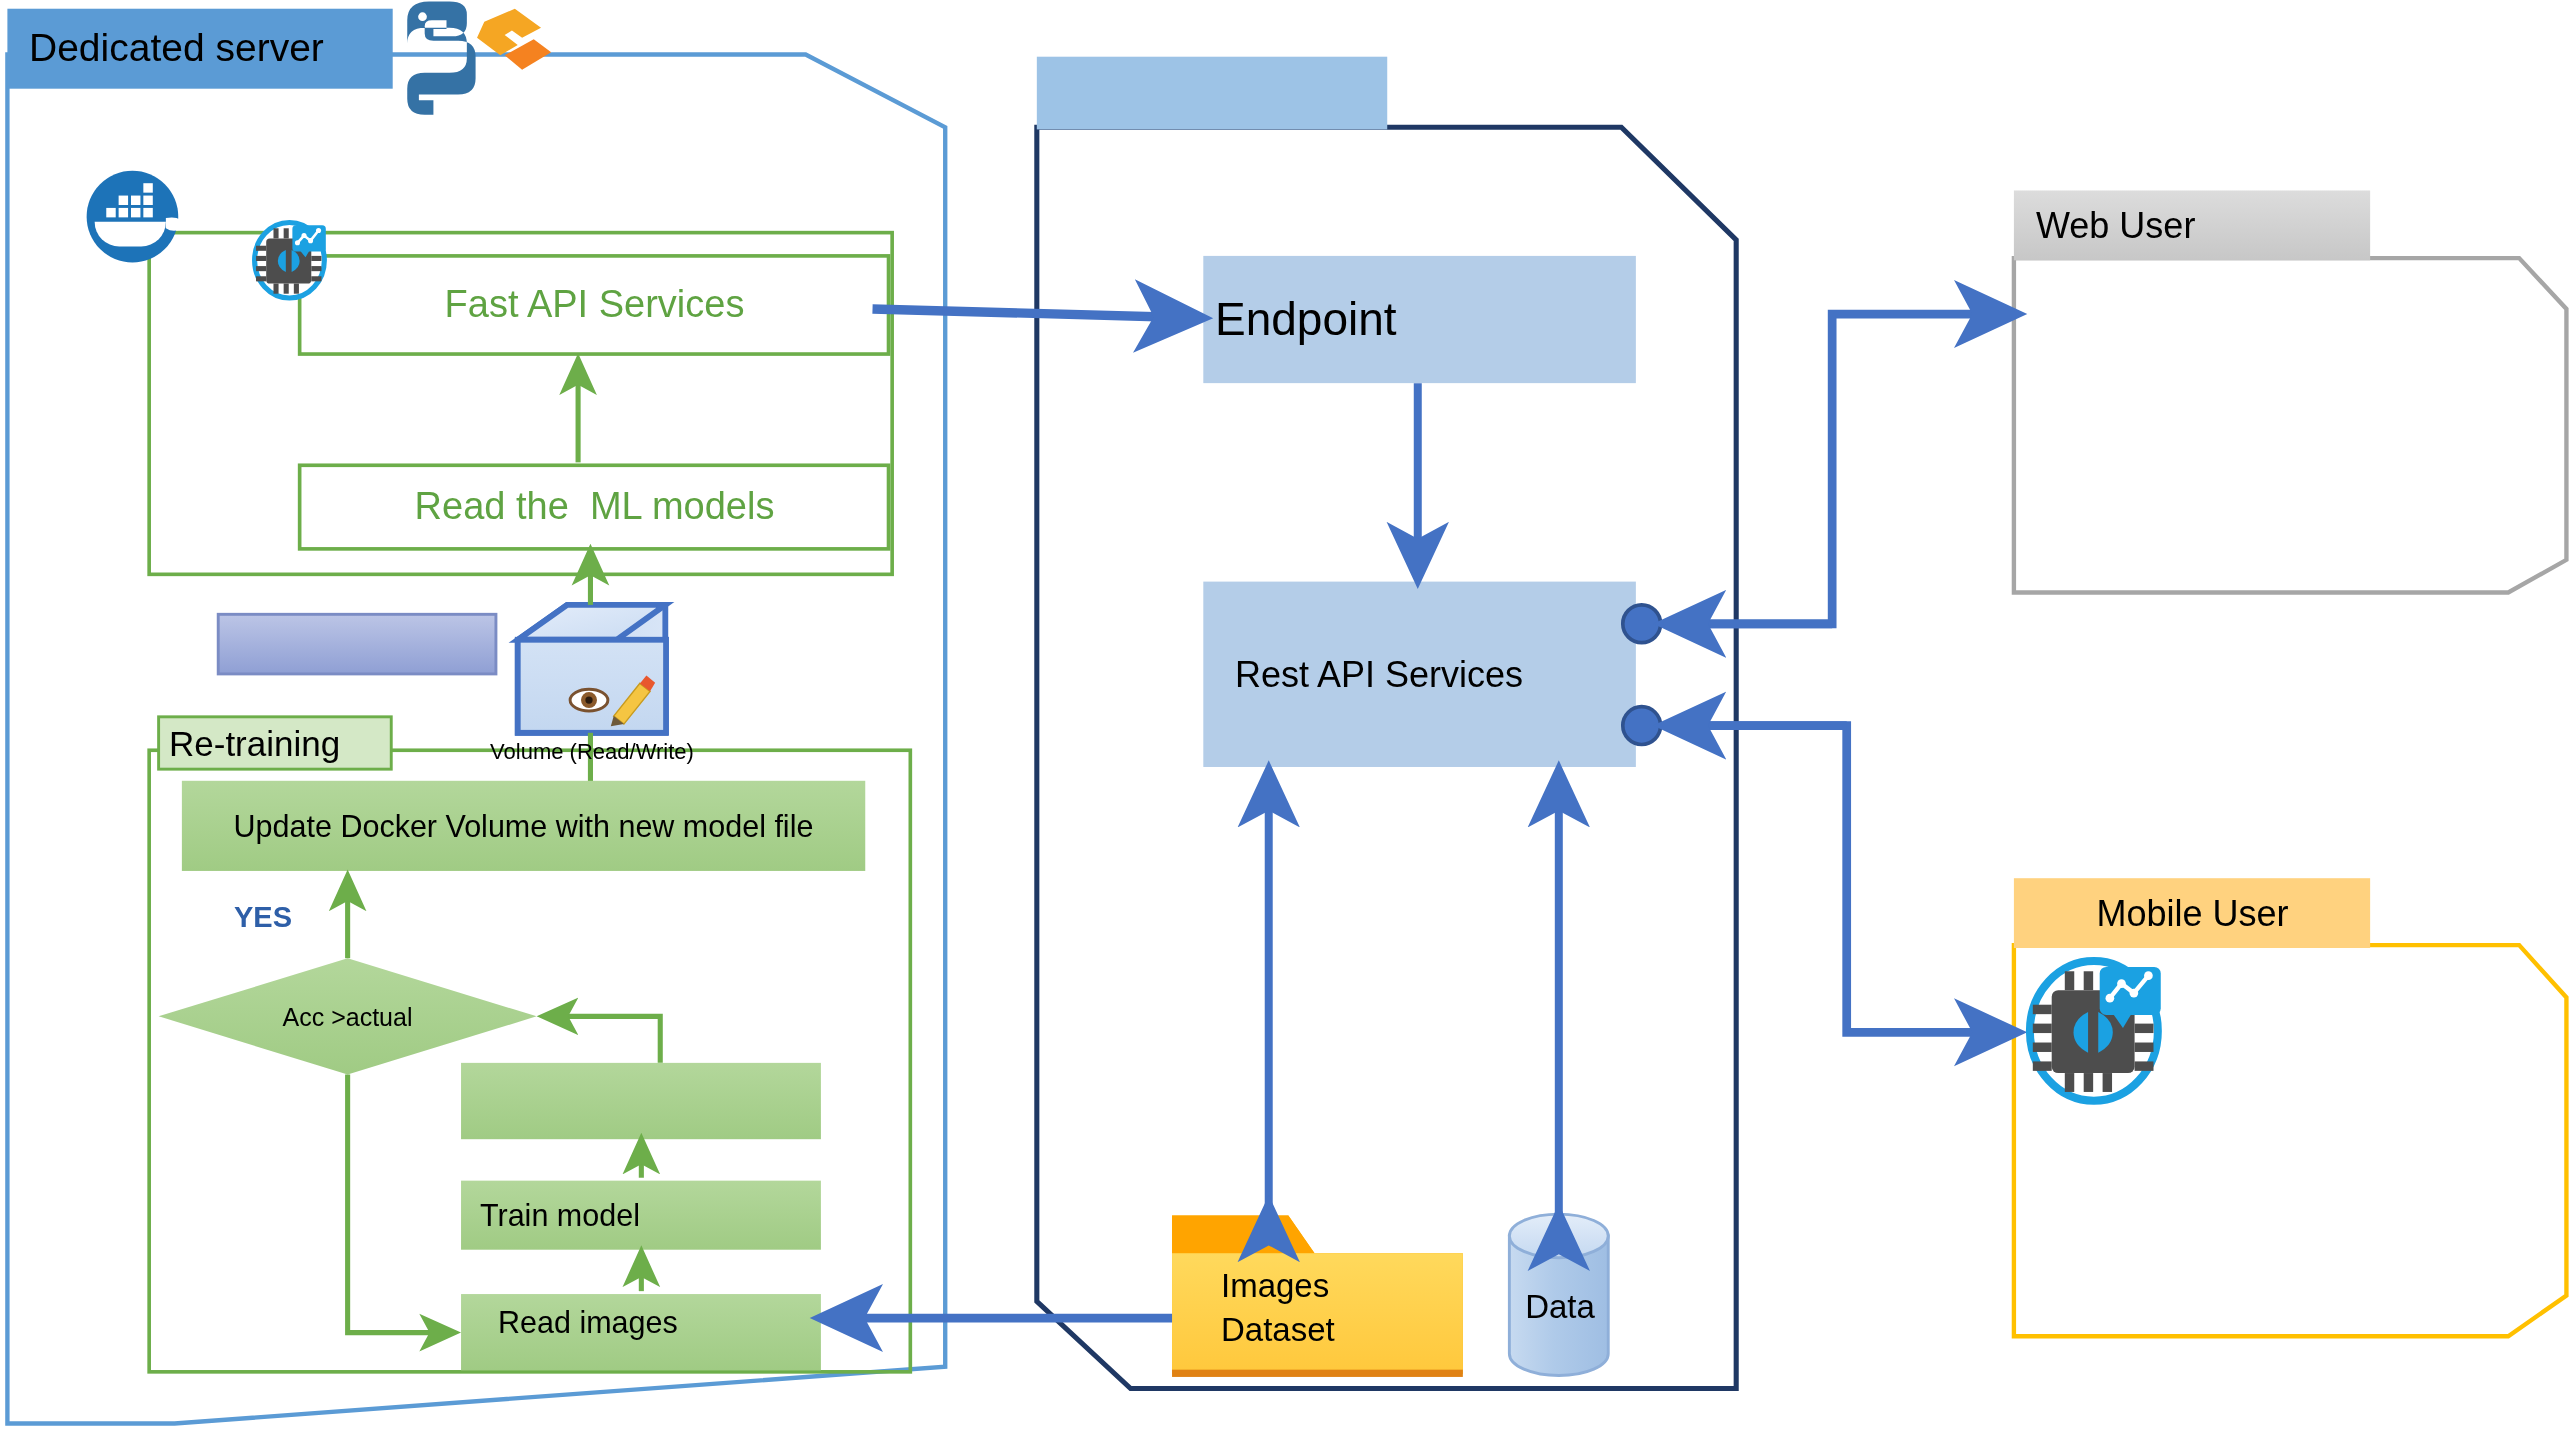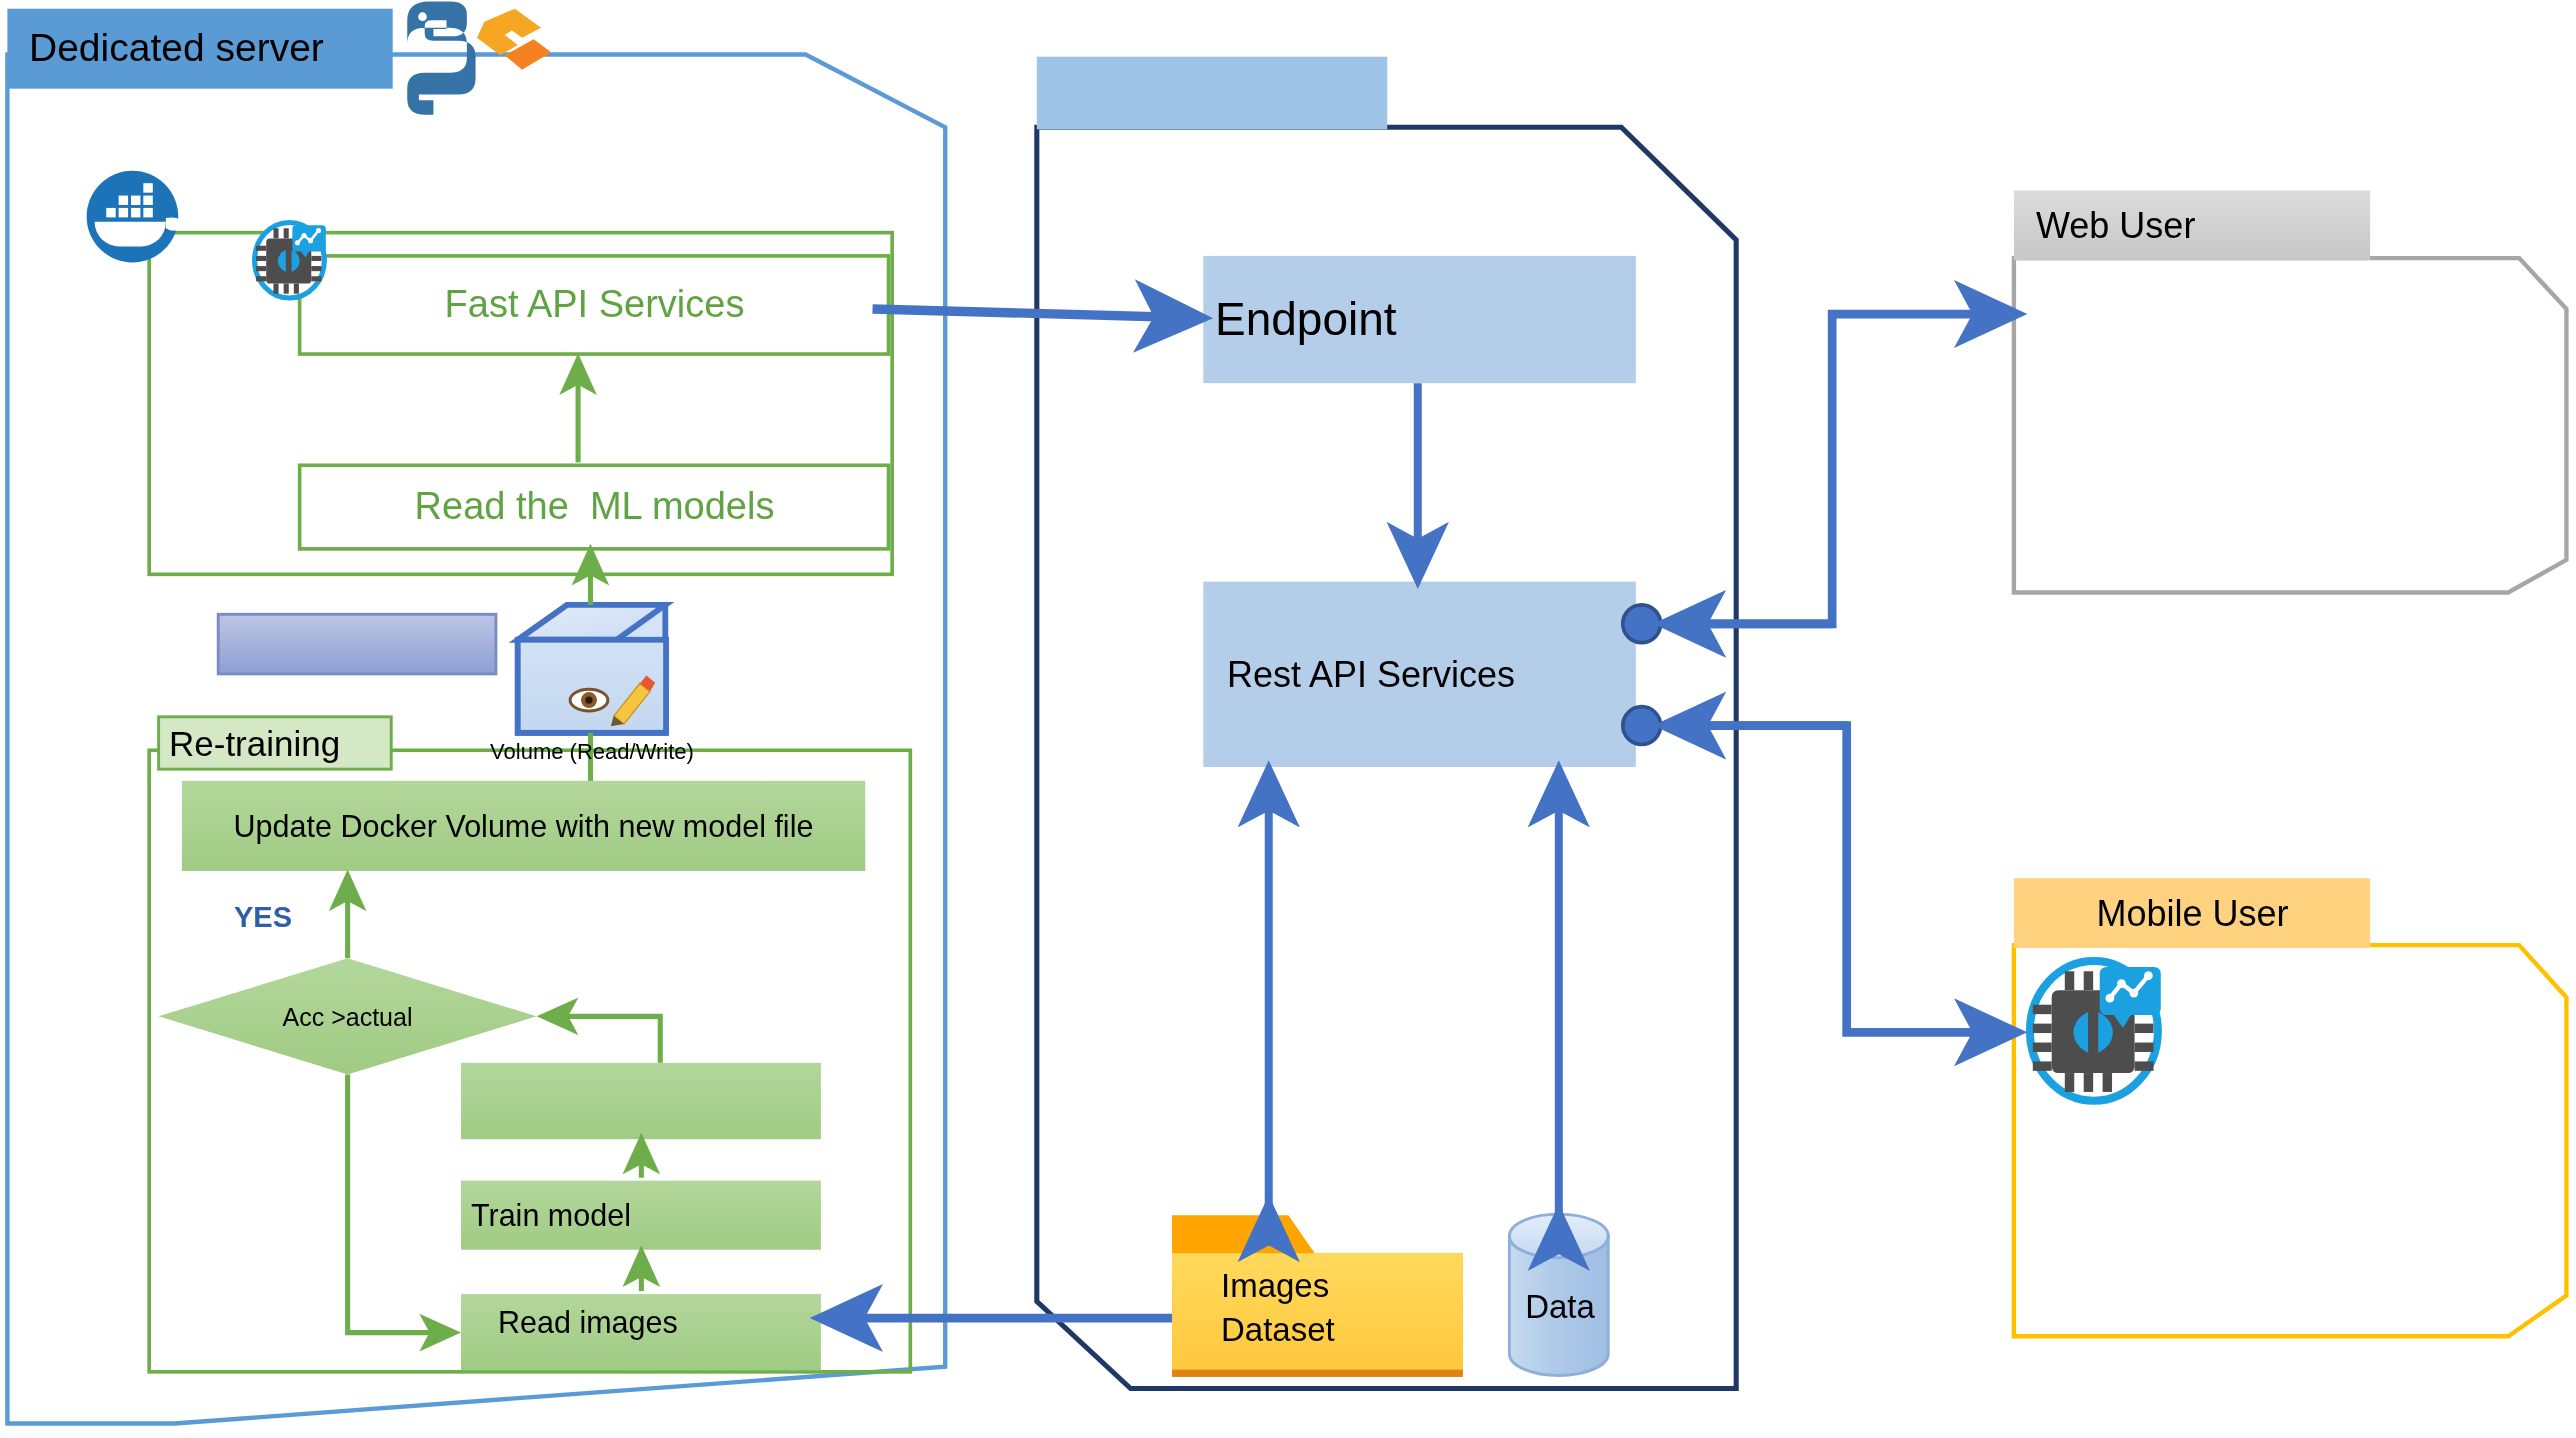--- a/index.html
+++ b/index.html
@@ -280,27 +280,27 @@
 
 <div class="lbl ctr" style="left:169px;top:720px;width:215px;height:48px;font-size:35px;justify-content:flex-start;">Re-training</div>
 
 <div class="lbl ctr" style="left:182px;top:781px;width:683px;height:90px;font-size:30.5px;">Update Docker Volume with new model file</div>
 
 <div class="lbl lbl-blue-bold" style="left:234px;top:902px;font-size:29px;">YES</div>
 
 <div class="lbl ctr" style="left:253px;top:998px;width:189px;height:39px;font-size:25px;">Acc &gt;actual</div>
 
 
-<div class="lbl ctr" style="left:461px;top:1181px;width:360px;height:69px;font-size:30.5px;justify-content:flex-start;padding-left:10px;box-sizing:border-box;">Train model</div>
+<div class="lbl ctr" style="left:461px;top:1181px;width:360px;height:69px;font-size:30.5px;justify-content:flex-start;padding-left:19px;box-sizing:border-box;">Train model</div>
 
 <div class="lbl ctr" style="left:461px;top:1294px;width:360px;height:56px;font-size:30.5px;justify-content:flex-start;padding-left:19px;box-sizing:border-box;margin-left:18px;">Read images</div>
 
 <div class="lbl ctr" style="left:1203px;top:256px;width:448px;height:127px;font-size:46px;justify-content:flex-start;padding-left:12px;box-sizing:border-box;">Endpoint</div>
 
-<div class="lbl ctr" style="left:1203px;top:582px;width:433px;height:185px;font-size:36px;justify-content:flex-start;padding-left:24px;box-sizing:border-box;">Rest API Services</div>
+<div class="lbl ctr" style="left:1203px;top:582px;width:433px;height:185px;font-size:36px;justify-content:flex-start;padding-left:32px;box-sizing:border-box;">Rest API Services</div>
 
 <div class="lbl" style="left:1221px;top:1265px;width:233px;font-size:33px;line-height:1.25;">Images</div>
 <div class="lbl" style="left:1221px;top:1309px;width:233px;font-size:33px;line-height:1.25;">Dataset</div>
 
 <div class="lbl ctr" style="left:1509px;top:1287px;width:102px;height:41px;font-size:33px;">Data</div>
 
 </div>
 
 
 </body></html>

